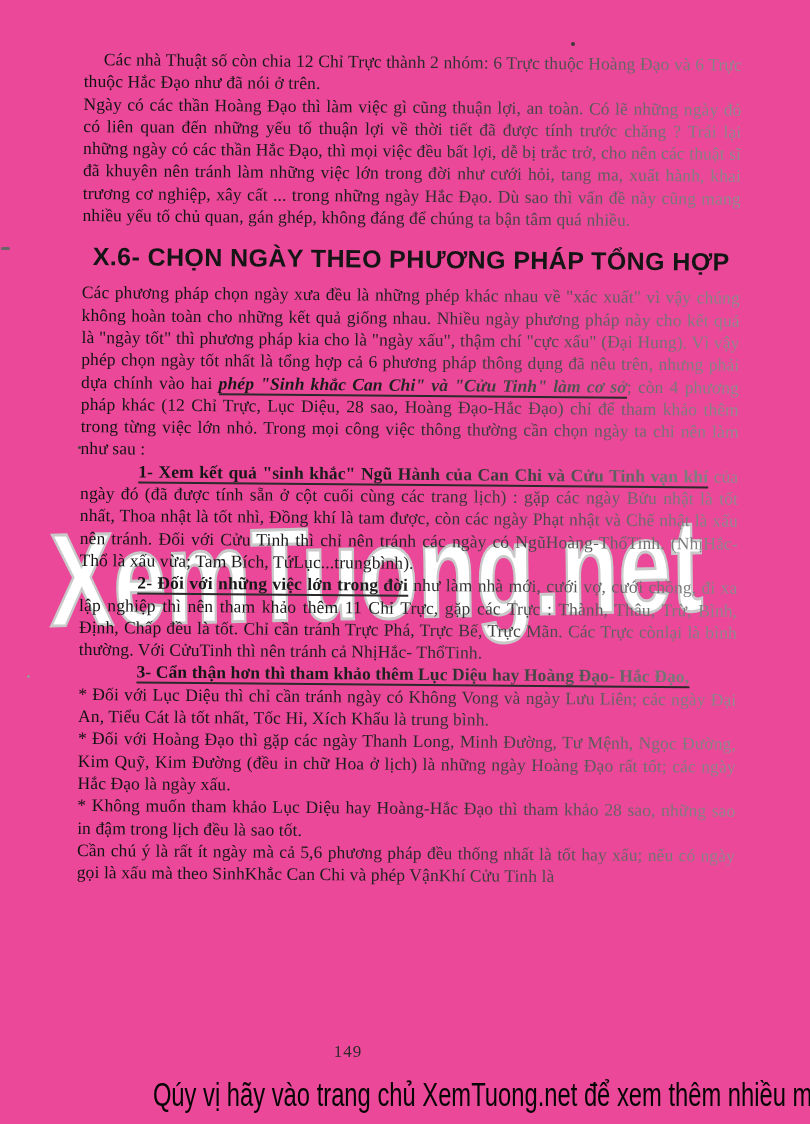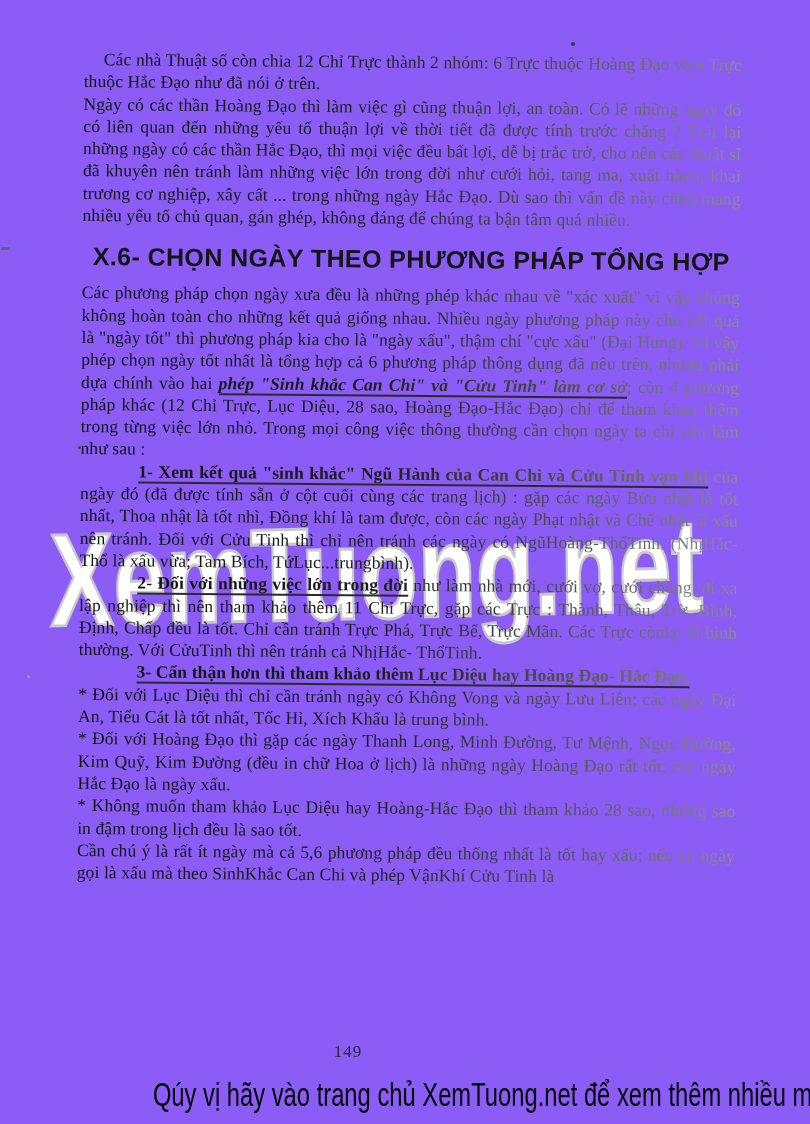--- a/index.html
+++ b/index.html
@@ -3,21 +3,21 @@
 <meta charset="utf-8">
 <style>
   html, body { margin: 0; padding: 0; }
   body {
     width: 810px; height: 1124px;
     background: #ffffff;
     position: relative;
     overflow: hidden;
     font-family: "Liberation Serif", serif;
   }
-  .page { position: absolute; inset: 0; background: #8b5cf6; }
+  .page { position: absolute; inset: 0; background: #ec4899; }
 
   
   .watermark {
     position: absolute;
     left: 50px; top: 505px;
     z-index: 1;
     font-family: "Liberation Sans", sans-serif;
     font-weight: bold;
     font-size: 132px;
     white-space: nowrap;

